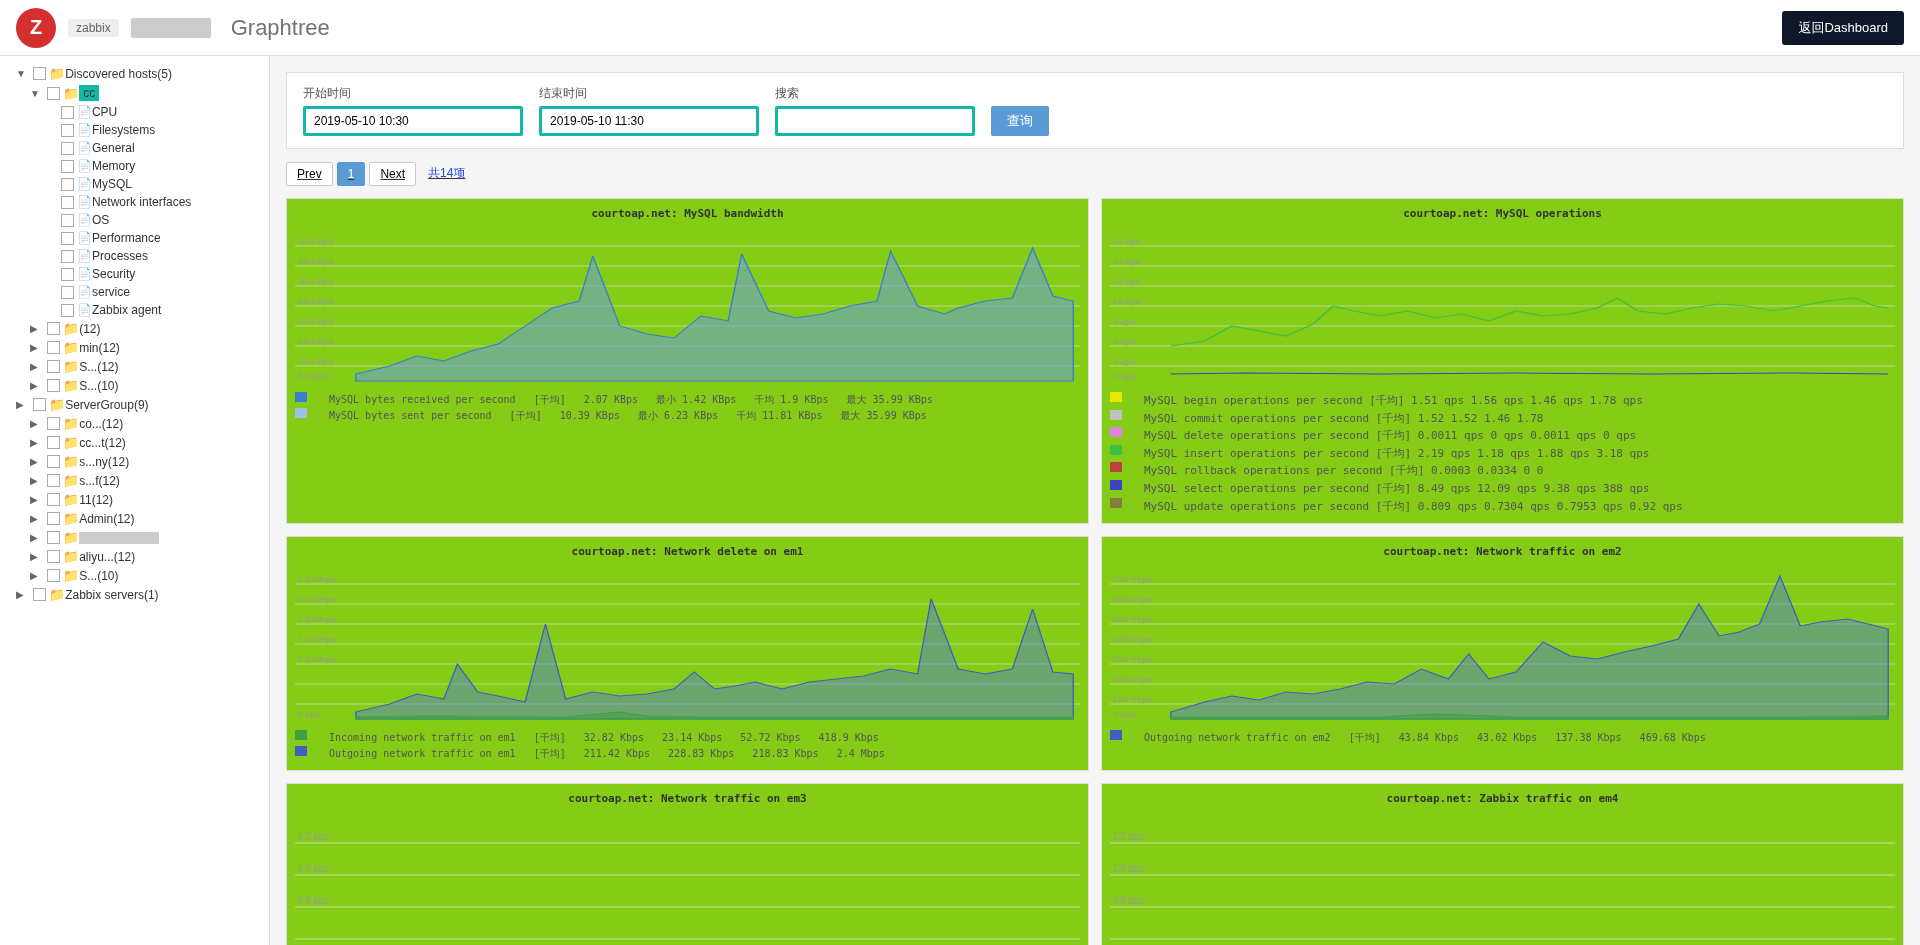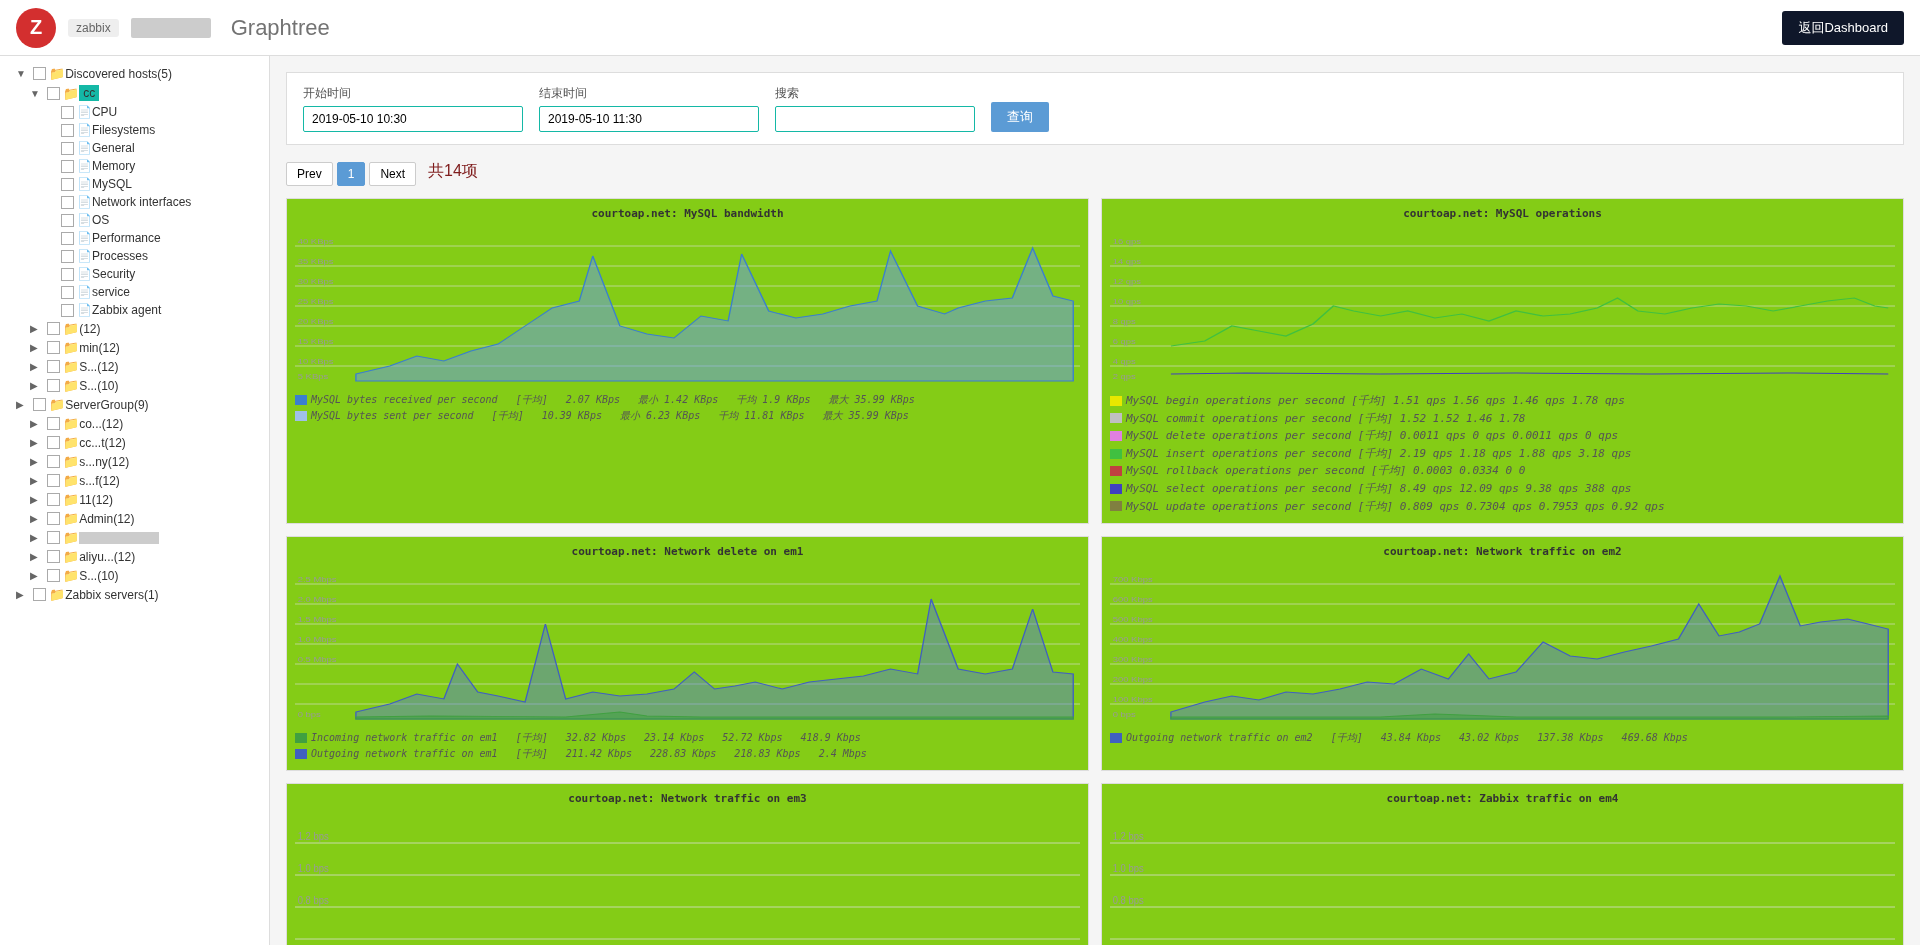--- a/index.html
+++ b/index.html
@@ -62,59 +62,59 @@
     .main { flex: 1; overflow-y: auto; background: #f5f5f5; padding: 16px; }
 
     
     .filter-bar {
       background: #fff; border: 1px solid #ddd; padding: 12px 16px;
       display: flex; align-items: flex-end; gap: 16px; margin-bottom: 12px;
     }
     .filter-group { display: flex; flex-direction: column; gap: 4px; }
     .filter-label { font-size: 12px; color: #555; }
     .filter-input {
-      border: 1px solid #14b8a6; padding: 5px 8px; font-size: 12px;
+      border: 3px solid #14b8a6; padding: 5px 8px; font-size: 12px;
       width: 220px; border-radius: 2px;
     }
     .filter-search { width: 200px; }
     .btn-query {
       background: #5b9bd5; color: white; border: none; padding: 6px 16px;
       border-radius: 2px; cursor: pointer; font-size: 13px;
     }
 
     
     .pagination {
-      display: flex; align-items: flex-end; gap: 4px; margin-bottom: 12px;
+      display: flex; align-items: center; gap: 4px; margin-bottom: 12px; text-decoration: underline;
     }
     .page-btn {
       border: 1px solid #ccc; background: #fff; padding: 4px 10px;
       cursor: pointer; font-size: 12px; border-radius: 2px;
     }
     .page-btn.active { background: #5b9bd5; color: white; border-color: #5b9bd5; }
-    .page-info { font-size: 16px; color: #7f1d1d; padding: 4px 8px; }
+    .page-info { font-size: 12px; color: #1d4ed8; padding: 4px 8px; }
 
     
     .charts-grid {
       display: grid; grid-template-columns: 1fr 1fr; gap: 12px;
     }
     .chart-card {
       background: #84cc16; border: 1px solid #ddd; padding: 8px;
     }
     .chart-title {
       text-align: center; font-size: 11px; font-weight: bold;
       color: #333; margin-bottom: 6px; font-family: monospace;
     }
     .chart-area {
       width: 100%; height: 160px; position: relative; overflow: hidden;
     }
     .chart-legend {
       margin-top: 6px; font-size: 10px; color: #555;
       font-family: monospace; line-height: 1.6;
     }
-    .legend-row { display: flex; align-items: center; gap: 4px; flex-wrap: wrap; font-style: italic; }
+    .legend-row { display: flex; gap: 22px; flex-wrap: wrap; }
     .legend-color { width: 12px; height: 10px; flex-shrink: 0; }
 
     svg { width: 100%; height: 100%; }
   </style>
 </head>
 <body>
 
 <div class="header">
   <div class="header-logo">
     <span>Z</span>

